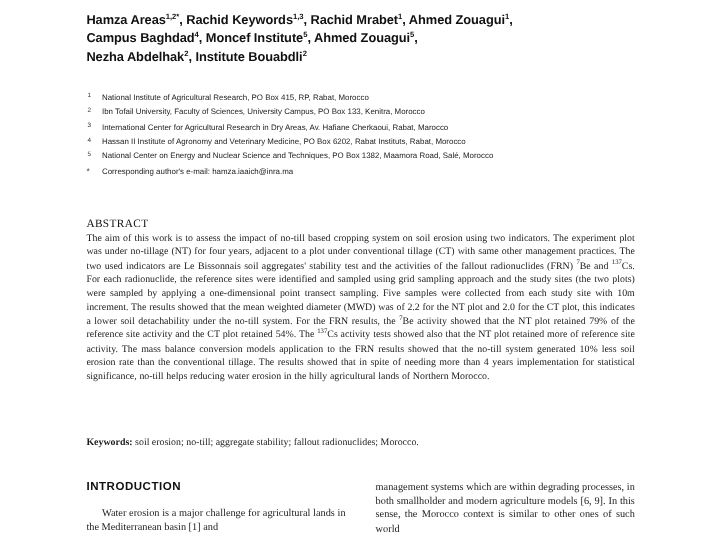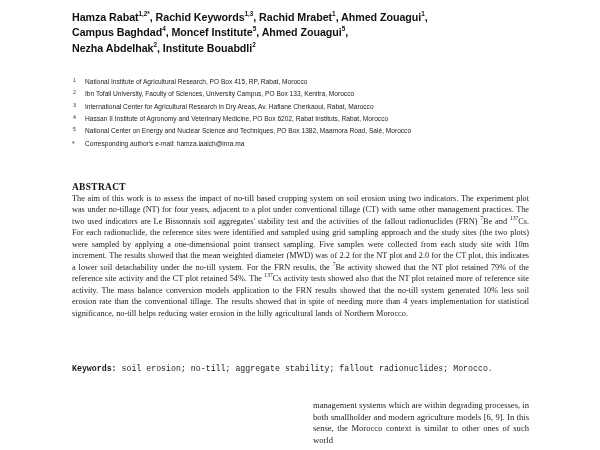--- a/index.html
+++ b/index.html
@@ -74,21 +74,21 @@
     font-size: 7px;
     left: 0px;
   }
 
   
   .abstract-head {
     position: absolute;
     left: 72px;
     top: 182px;
     font-family: "Liberation Serif", serif;
-    font-weight: bold;
+    font-weight: normal;
     font-size: 9.4px;
     letter-spacing: 0.35px;
     color: #111;
   }
   .abstract-body {
     position: absolute;
     left: 72px;
     top: 193px;
     width: 457px;
     font-family: "Liberation Serif", serif;
@@ -103,21 +103,21 @@
     font-size: 5.6px;
     vertical-align: super;
     line-height: 0;
   }
 
   .keywords {
     position: absolute;
     left: 72px;
     top: 363px;
     width: 457px;
-    font-family: Liberation Mono, monospace;
+    font-family: Liberation Serif, serif;
     font-size: 8.25px;
     line-height: 11.4px;
     color: #1a1a1a;
   }
   .keywords b {
     font-weight: bold;
   }
 
   
   .columns {
@@ -155,21 +155,21 @@
   }
   .body-par.indent { text-indent: 13px; }
   .col.right .body-par { margin-top: 0px; }
 </style>
 </head>
 <body>
 
 <div class="page">
 
   <div class="authors" id="authors">
-      <div><span>Hamza Rabat</span><sup>1,2*</sup><span>, </span><span>Rachid Keywords</span><sup>1,3</sup><span>, </span><span>Rachid Mrabet</span><sup>1</sup><span>, </span><span>Ahmed Zouagui</span><sup>1</sup><span>,</span></div>
+      <div><span>Hamza Areas</span><sup>1,2*</sup><span>, </span><span>Rachid Keywords</span><sup>1,3</sup><span>, </span><span>Rachid Mrabet</span><sup>1</sup><span>, </span><span>Ahmed Zouagui</span><sup>1</sup><span>,</span></div>
       <div><span>Campus Baghdad</span><sup>4</sup><span>, </span><span>Moncef Institute</span><sup>5</sup><span>, </span><span>Ahmed Zouagui</span><sup>5</sup><span>,</span></div>
       <div><span>Nezha Abdelhak</span><sup>2</sup><span>, </span><span>Institute Bouabdli</span><sup>2</sup></div>
     </div>
 
   <div class="affiliations" id="affiliations">
       <div class="aff-row"><span class="aff-mark">1</span><span>National Institute of Agricultural Research, PO Box 415, RP, Rabat, Morocco</span></div>
       <div class="aff-row"><span class="aff-mark">2</span><span>Ibn Tofail University, Faculty of Sciences, University Campus, PO Box 133, Kenitra, Morocco</span></div>
       <div class="aff-row"><span class="aff-mark">3</span><span>International Center for Agricultural Research in Dry Areas, Av. Hafiane Cherkaoui, Rabat, Marocco</span></div>
       <div class="aff-row"><span class="aff-mark">4</span><span>Hassan II Institute of Agronomy and Veterinary Medicine, PO Box 6202, Rabat Instituts, Rabat, Morocco</span></div>
       <div class="aff-row"><span class="aff-mark">5</span><span>National Center on Energy and Nuclear Science and Techniques, PO Box 1382, Maamora Road, Salé, Morocco</span></div>
@@ -180,18 +180,22 @@
 
   <div class="abstract-body">
     <span>The aim of this work is to assess the impact of no-till based cropping system on soil erosion using two indicators. The experiment plot was under no-tillage (NT) for four years, adjacent to a plot under conventional tillage (CT) with same other management practices. The two used indicators are Le Bissonnais soil aggregates' stability test and the activities of the fallout radionuclides (FRN) </span><sup>7</sup><span>Be and </span><sup>137</sup><span>Cs. For each radionuclide, the reference sites were identified and sampled using grid sampling approach and the study sites (the two plots) were sampled by applying a one-dimensional point transect sampling. Five samples were collected from each study site with 10m increment. The results showed that the mean weighted diameter (MWD) was of 2.2 for the NT plot and 2.0 for the CT plot, this indicates a lower soil detachability under the no-till system. For the FRN results, the </span><sup>7</sup><span>Be activity showed that the NT plot retained 79% of the reference site activity and the CT plot retained 54%. The </span><sup>137</sup><span>Cs activity tests showed also that the NT plot retained more of reference site activity. The mass balance conversion models application to the FRN results showed that the no-till system generated 10% less soil erosion rate than the conventional tillage. The results showed that in spite of needing more than 4 years implementation for statistical significance, no-till helps reducing water erosion in the hilly agricultural lands of Northern Morocco.</span>
   </div>
 
   <div class="keywords">
     <b>Keywords:</b><span> soil erosion; no-till; aggregate stability; fallout radionuclides; Morocco.</span>
   </div>
 
   <div class="columns">
+    <div class="col left">
+      <div class="section-head">INTRODUCTION</div>
+      <p class="body-par indent">Water erosion is a major challenge for agricultural lands in the Mediterranean basin [1] and</p>
+    </div>
     <div class="col right">
       <p class="body-par">management systems which are within degrading processes, in both smallholder and modern agriculture models [6, 9]. In this sense, the Morocco context is similar to other ones of such world</p>
     </div>
   </div>
 
 </div>
 
 </body></html>

